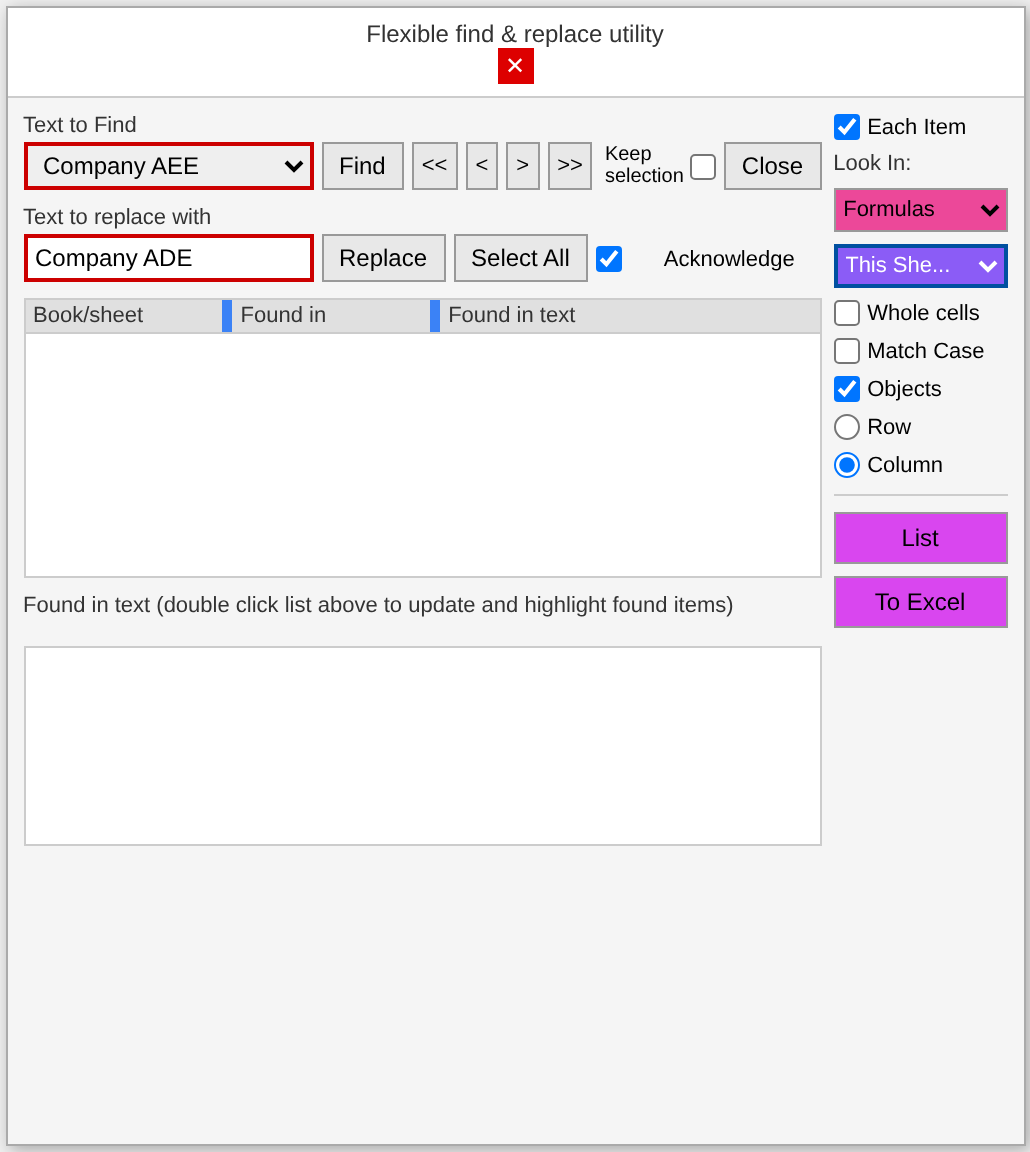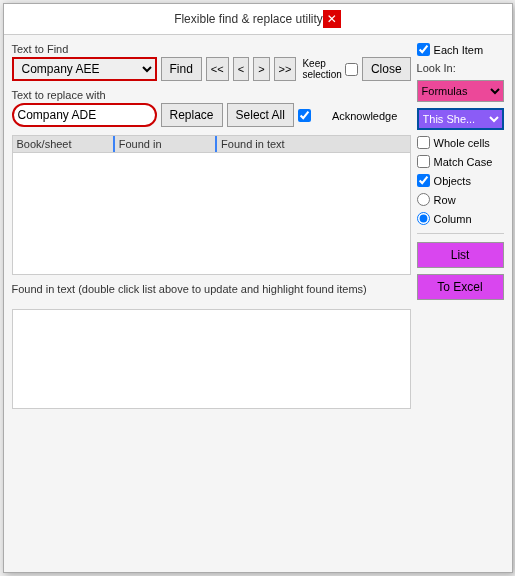--- a/index.html
+++ b/index.html
@@ -20,22 +20,23 @@
       box-shadow: 2px 2px 8px rgba(0,0,0,0.3);
       width: 510px;
       min-height: 570px;
     }
 
     .title-bar {
       background: #fff;
       border-bottom: 1px solid #ccc;
       padding: 6px 8px;
       display: flex;
-      justify-content: center;
-      align-items: center;
+      justify-content: flex-end;
+      align-items: center;
+      flex-direction: column;
     }
 
     .title-text {
       font-size: 12px;
       font-weight: normal;
       color: #333;
     }
 
     .close-btn {
       width: 18px;
@@ -90,21 +91,20 @@
       font-size: 12px;
       height: 24px;
     }
 
     .find-input {
       width: 145px;
     }
 
     .replace-input {
       width: 145px;
-      border-radius: 12px;
     }
 
     .nav-btn {
       height: 24px;
       padding: 0 4px;
       background: #e8e8e8;
       border: 1px solid #999;
       cursor: pointer;
       font-size: 11px;
     }
@@ -145,21 +145,21 @@
     .table-header {
       display: flex;
       background: #e0e0e0;
       border-bottom: 1px solid #ccc;
     }
 
     .table-col {
       flex: 1;
       padding: 2px 4px;
       font-size: 11px;
-      border-right: 2px solid #3b82f6;
+      border-right: 5px solid #3b82f6;
       color: #333;
     }
 
     .table-col:last-child {
       flex: 2;
       border-right: none;
     }
 
     .found-text-label {
       font-size: 11px;

